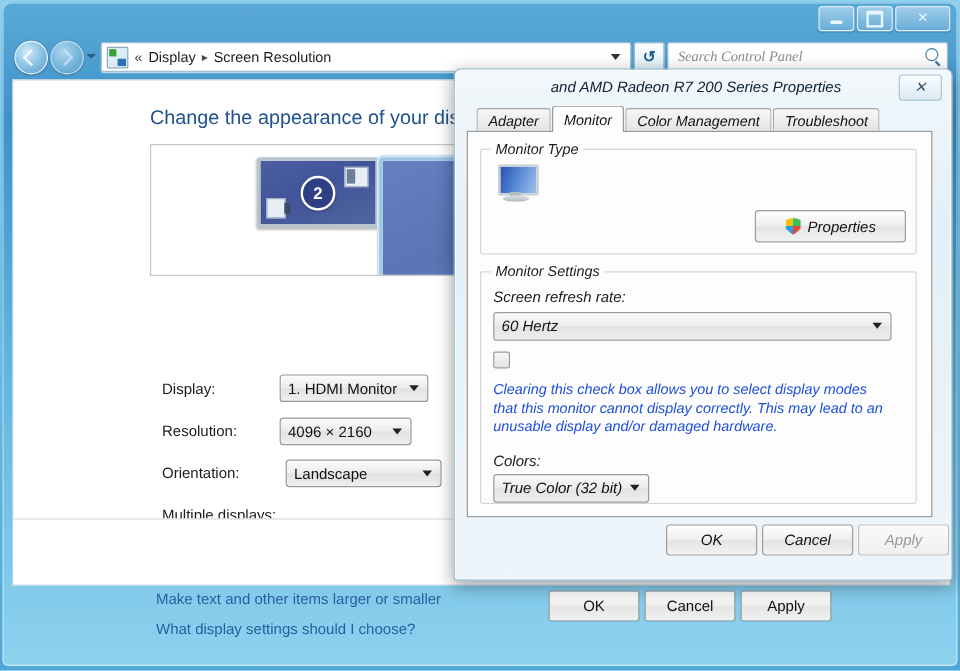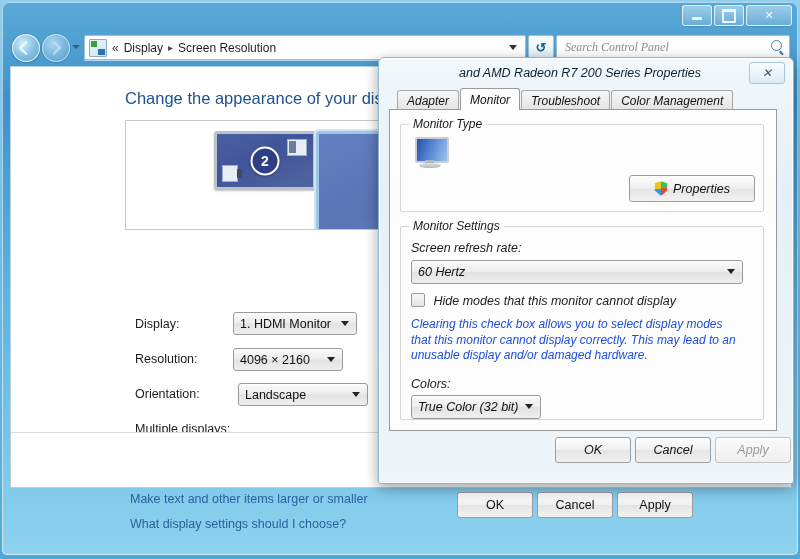--- a/index.html
+++ b/index.html
@@ -395,22 +395,22 @@
     </div>
     <div class="dlg-close">
       <span>✕</span>
     </div>
 
     <div class="dlg-body">
 
       <div class="tabs">
         <div class="tab">Adapter</div>
         <div class="tab active">Monitor</div>
+        <div class="tab">Color Management</div>
         <div class="tab">Troubleshoot</div>
-        <div class="tab">Color Management</div>
       </div>
 
       <div class="tabpanel">
 
         <div class="group" style="left:10px; top:14px; width:362px; height:86px;">
           <div class="group-lbl">Monitor Type</div>
           <div class="monitor-icon">
             <div class="mi-screen"></div>
             <div class="mi-stand"></div>
             <div class="mi-base"></div>
@@ -425,21 +425,20 @@
           <div class="group-lbl">Monitor Settings</div>
 
           <div class="lbl" style="left:10px; top:14px;">Screen refresh rate:</div>
           <div class="combo" style="left:10px; top:33px; width:330px; height:22px;">
             <span class="txt">60 Hertz</span>
             <span class="car"></span>
           </div>
 
           <div class="lbl" style="left:10px; top:66px;">
             <span class="chk"></span>
-            <span style="margin-left:5px;">Hide modes that this monitor cannot display</span>
           </div>
 
           <div class="descp" style="left:10px; top:90px; width:330px;">Clearing this check box allows you to select display modes that this monitor cannot display correctly. This may lead to an unusable display and/or damaged hardware.</div>
 
           <div class="lbl" style="left:10px; top:150px;">Colors:</div>
           <div class="combo" style="left:10px; top:168px; width:128px; height:22px;">
             <span class="txt">True Color (32 bit)</span>
             <span class="car"></span>
           </div>
         </div>

